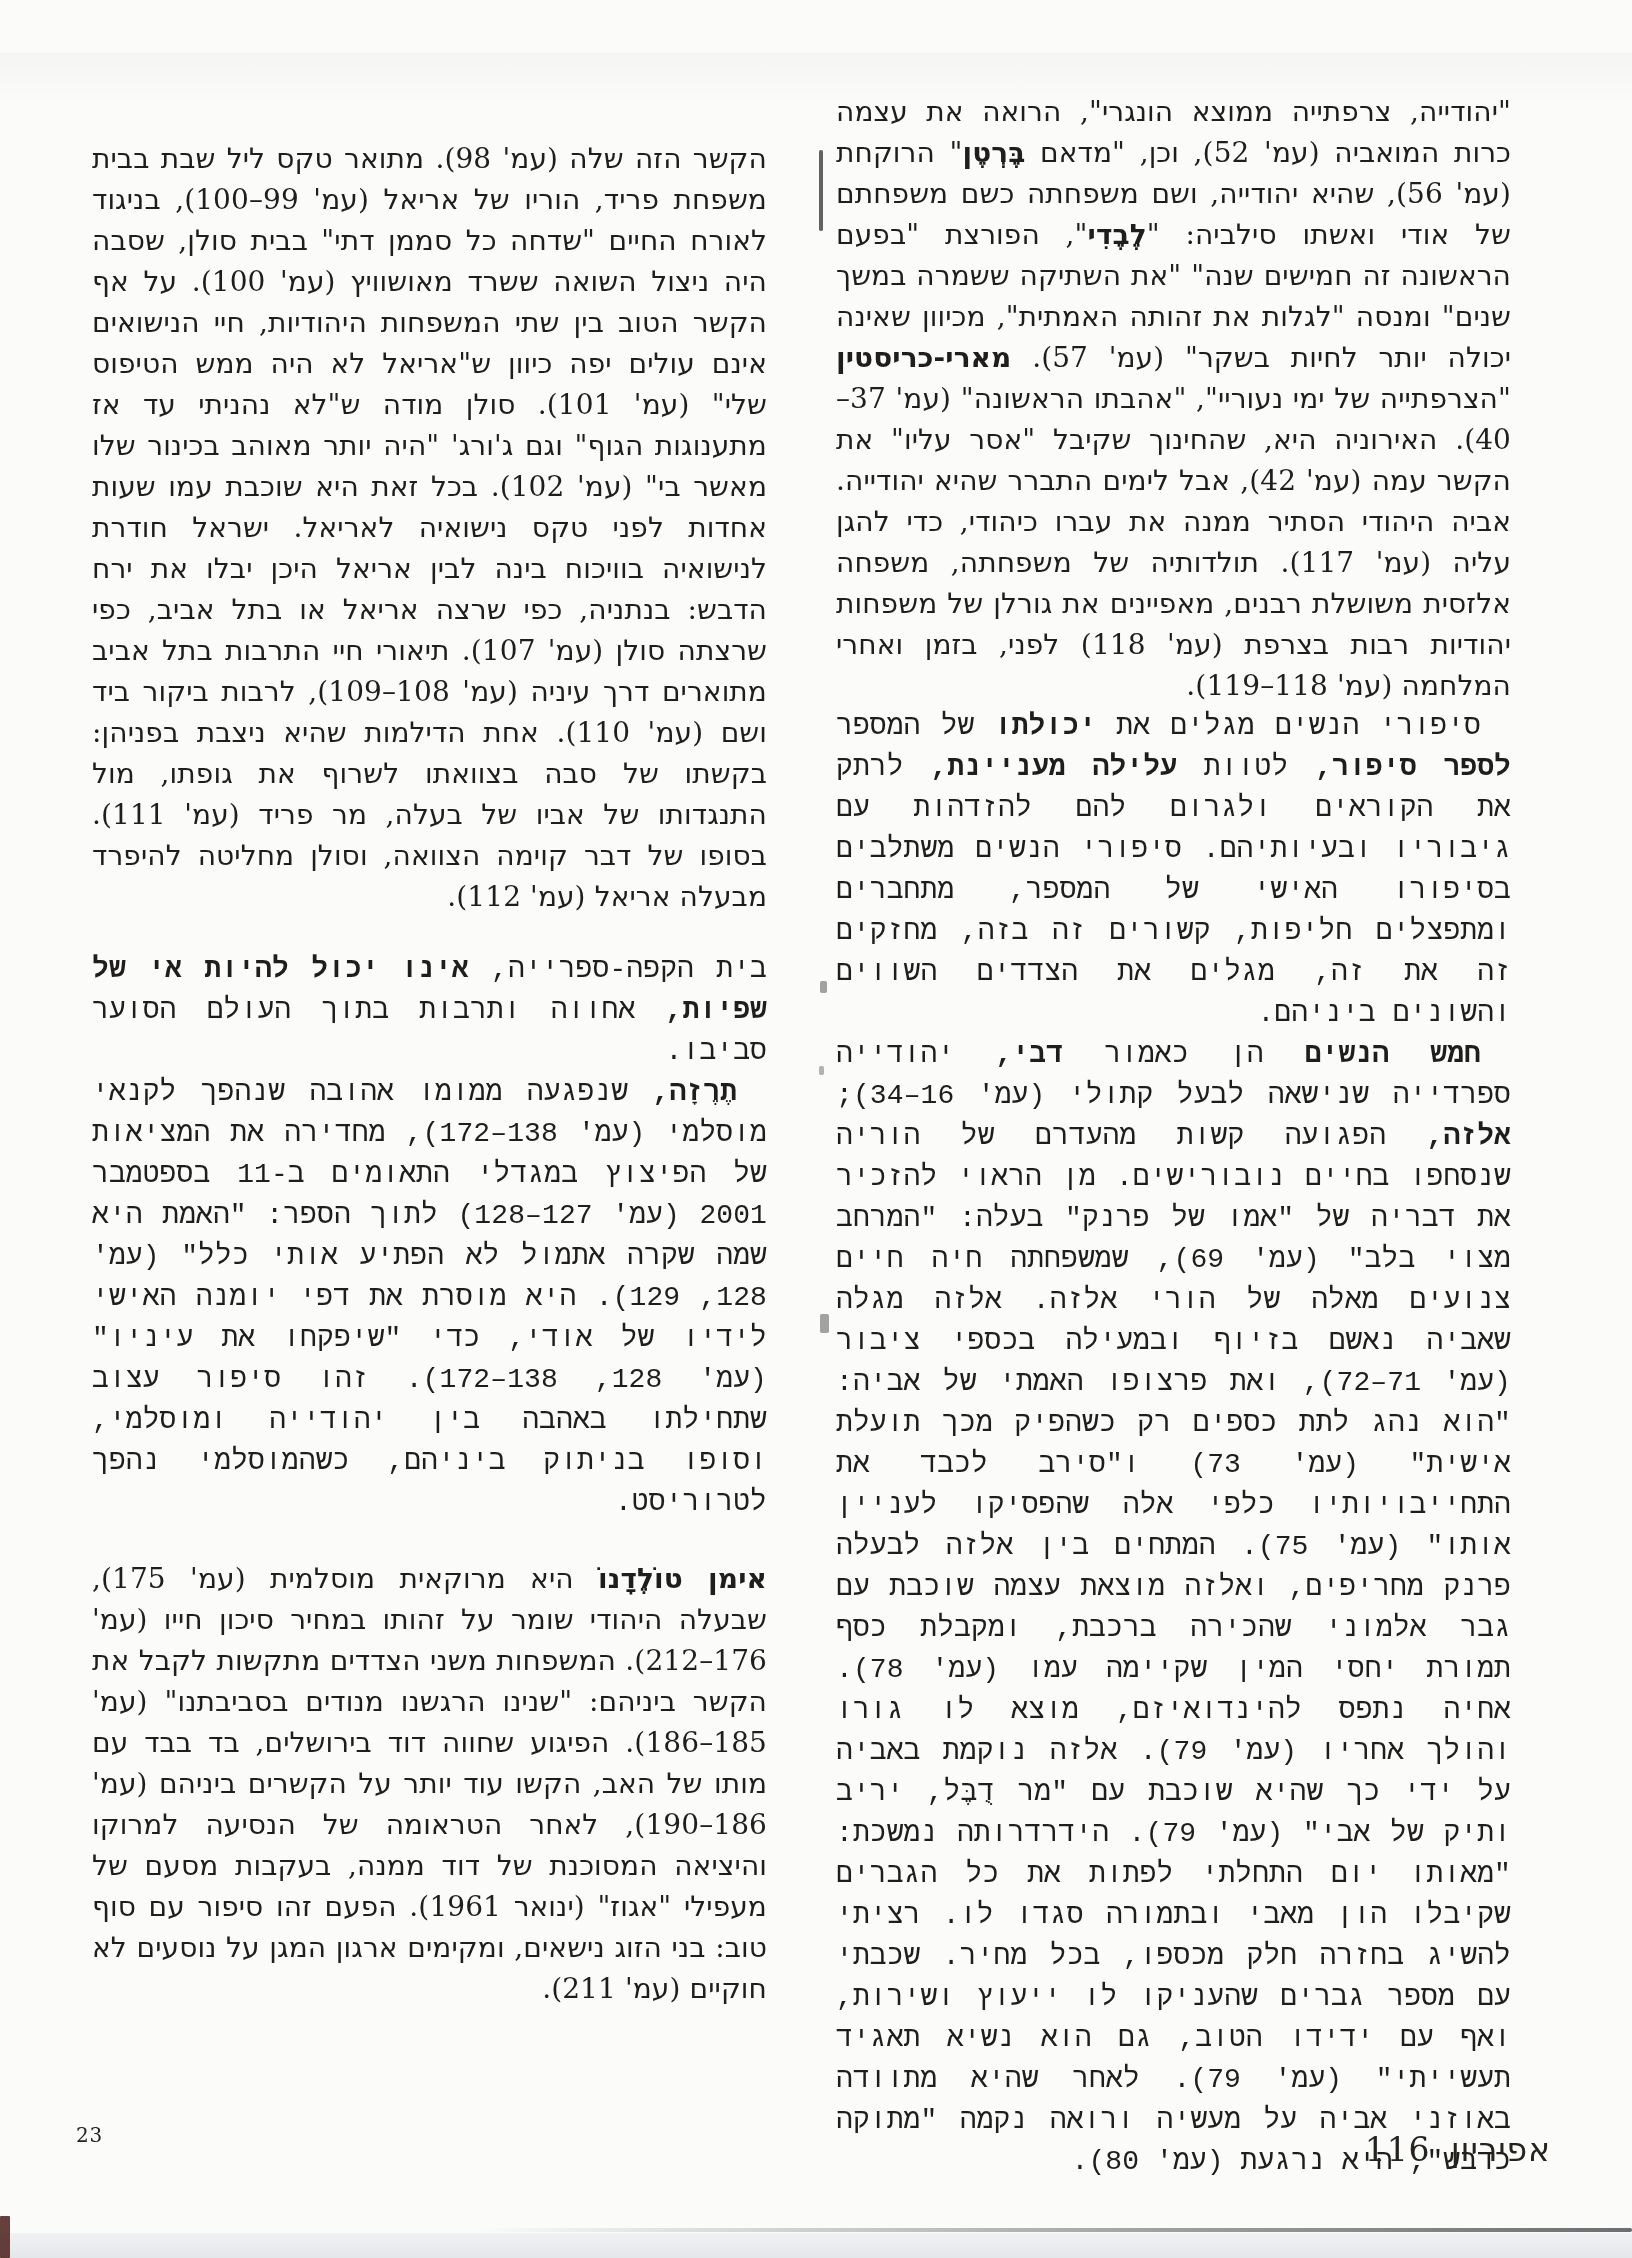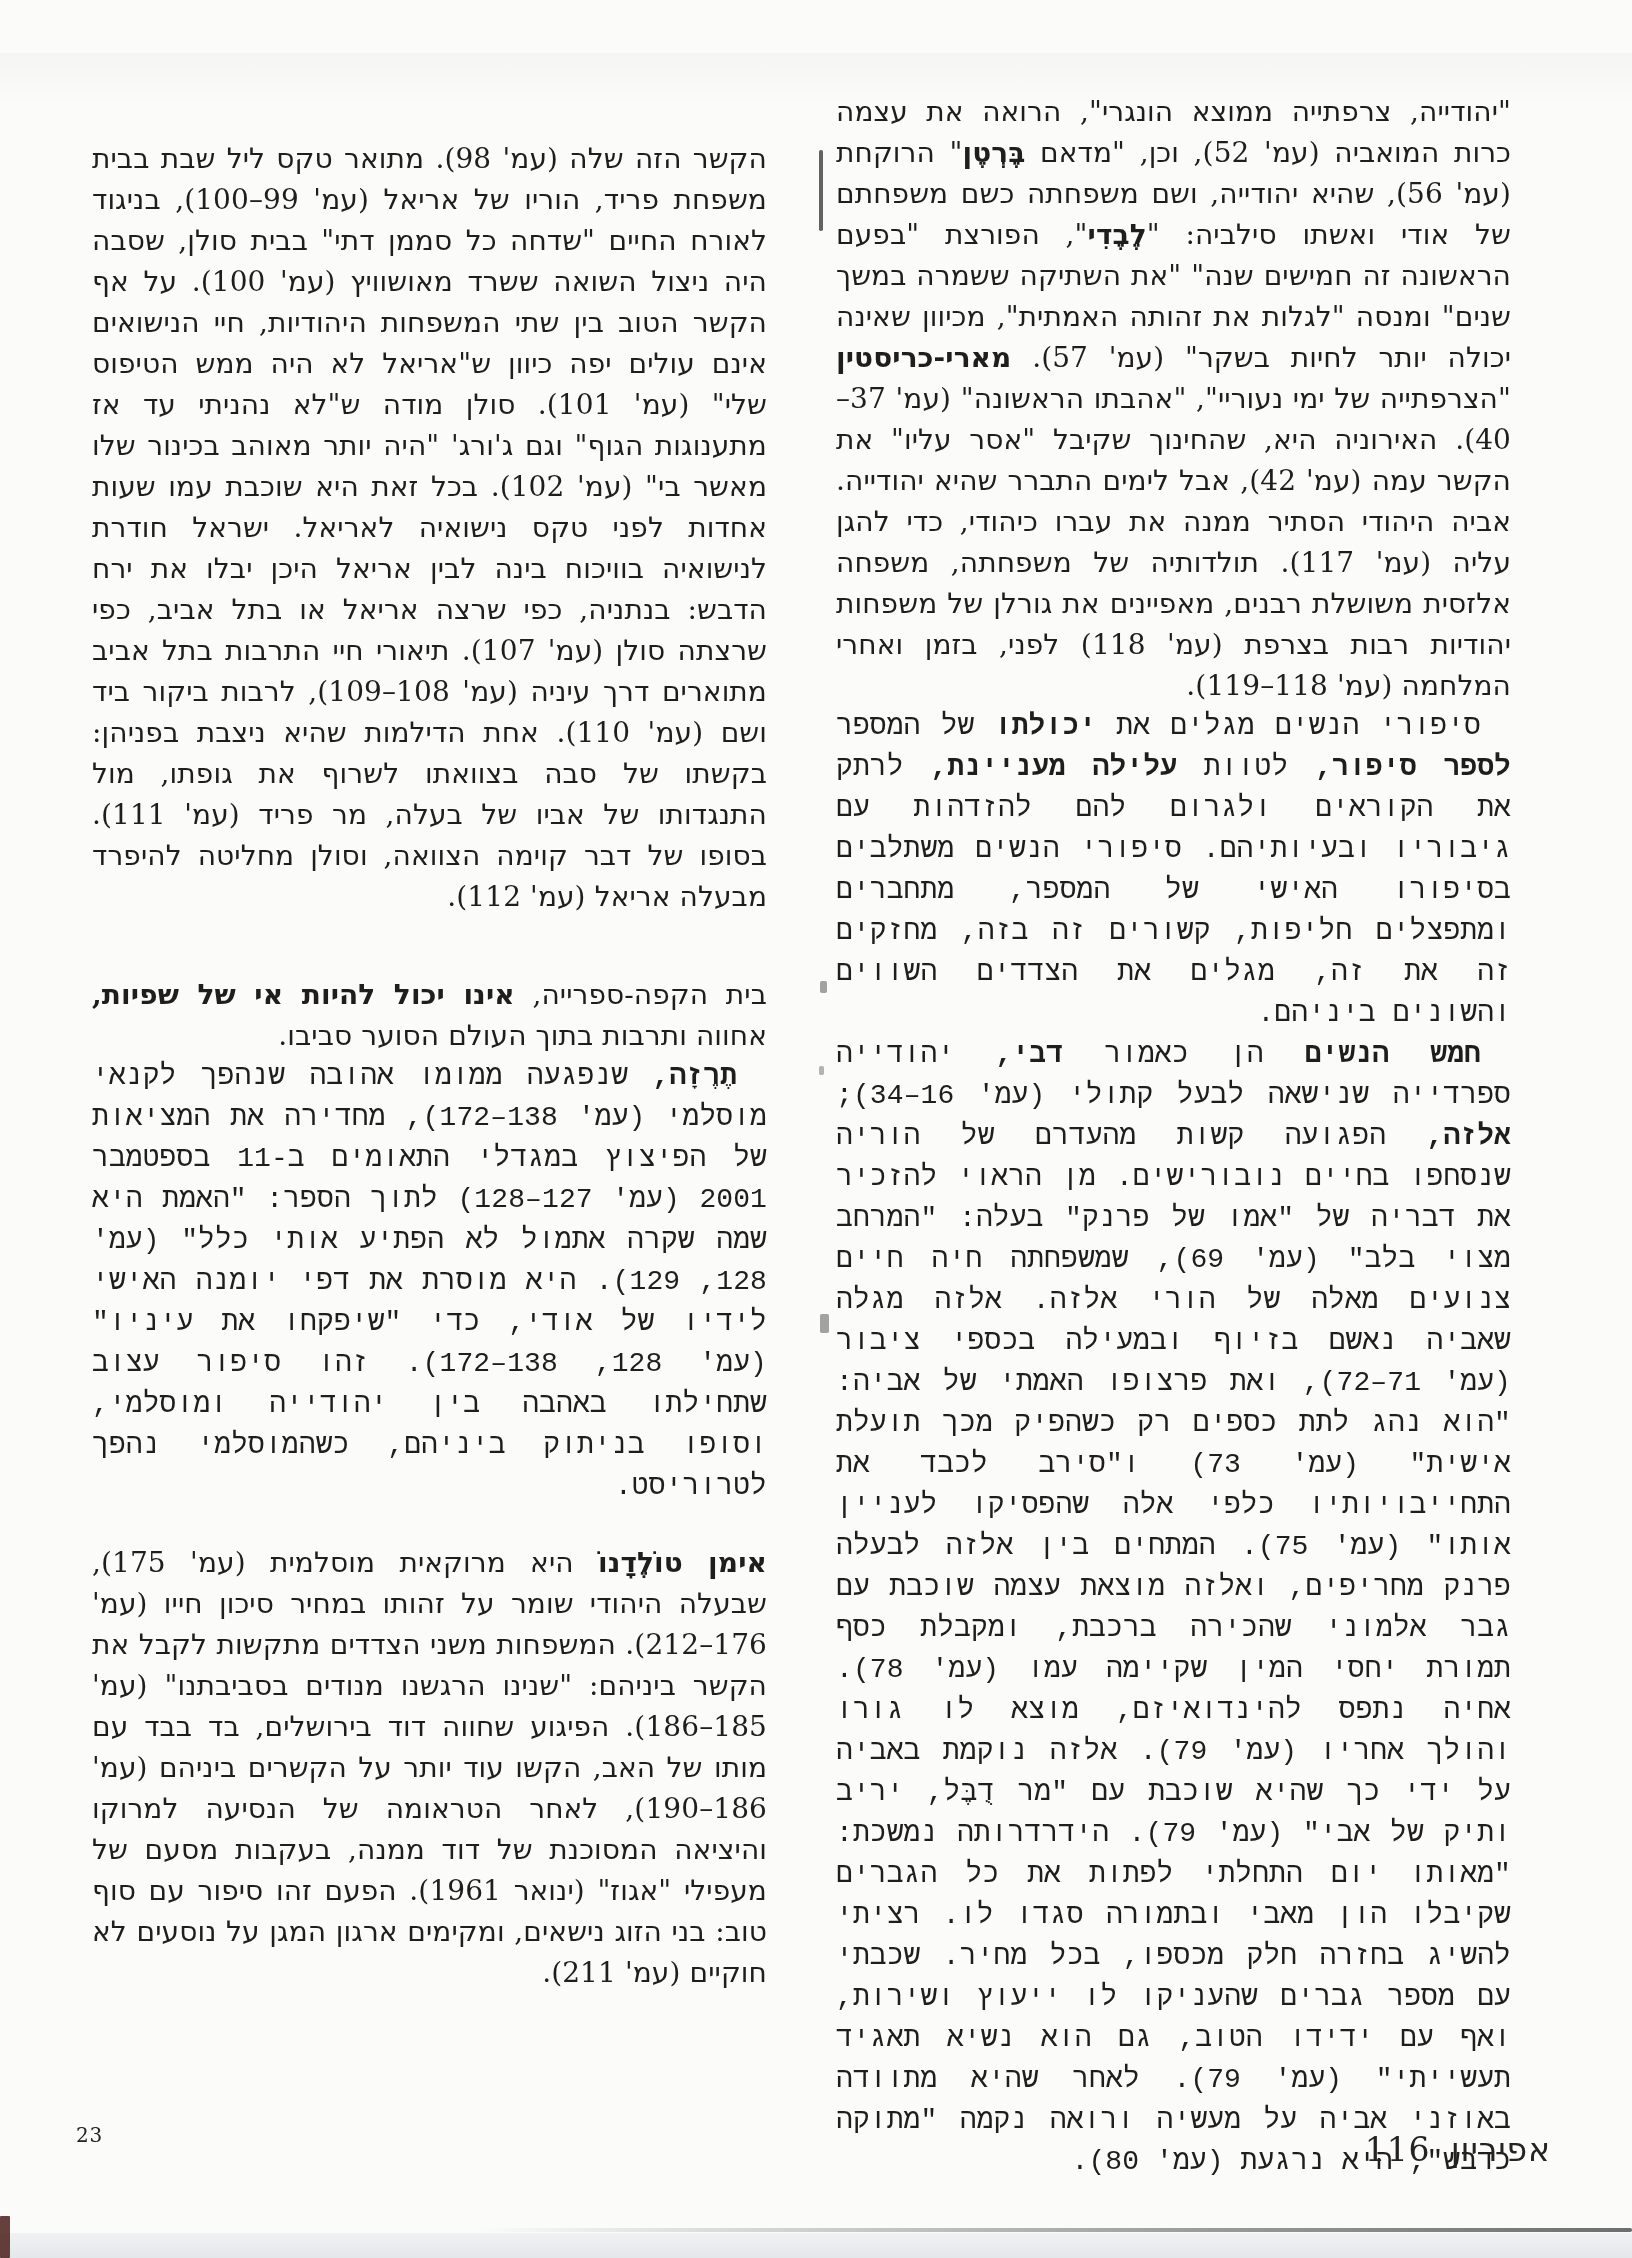--- a/index.html
+++ b/index.html
@@ -71,21 +71,21 @@
 
   <div class="top-shade"></div>
 
   <div class="col col-right">
       <p><span>"יהודייה, צרפתייה ממוצא הונגרי", הרואה את עצמה כרות המואביה (עמ' 52), וכן, "מדאם </span><span class="bold">בֶּרְטֶן</span><span>" הרוקחת (עמ' 56), שהיא יהודייה, ושם משפחתה כשם משפחתם של אודי ואשתו סילביה: "</span><span class="bold">לֶבֶדִי</span><span>", הפורצת "בפעם הראשונה זה חמישים שנה" "את השתיקה ששמרה במשך שנים" ומנסה "לגלות את זהותה האמתית", מכיוון שאינה יכולה יותר לחיות בשקר" (עמ' 57). </span><span class="bold">מארי-כריסטין</span><span> "הצרפתייה של ימי נעוריי", "אהבתו הראשונה" (עמ' 37–40). האירוניה היא, שהחינוך שקיבל "אסר עליו" את הקשר עמה (עמ' 42), אבל לימים התברר שהיא יהודייה. אביה היהודי הסתיר ממנה את עברו כיהודי, כדי להגן עליה (עמ' 117). תולדותיה של משפחתה, משפחה אלזסית משושלת רבנים, מאפיינים את גורלן של משפחות יהודיות רבות בצרפת (עמ' 118) לפני, בזמן ואחרי המלחמה (עמ' 118–119).</span></p>
       <p class="indent"><span>סיפורי הנשים מגלים את </span><span class="bold">יכולתו</span><span> של המספר </span><span class="bold">לספר סיפור,</span><span> לטוות </span><span class="bold">עלילה מעניינת,</span><span> לרתק את הקוראים ולגרום להם להזדהות עם גיבוריו ובעיותיהם. סיפורי הנשים משתלבים בסיפורו האישי של המספר, מתחברים ומתפצלים חליפות, קשורים זה בזה, מחזקים זה את זה, מגלים את הצדדים השווים והשונים ביניהם.</span></p>
       <p class="indent"><span class="bold">חמש הנשים</span><span> הן כאמור </span><span class="bold">דבי,</span><span> יהודייה ספרדייה שנישאה לבעל קתולי (עמ' 16–34); </span><span class="bold">אלזה,</span><span> הפגועה קשות מהעדרם של הוריה שנסחפו בחיים נובורישים. מן הראוי להזכיר את דבריה של "אמו של פרנק" בעלה: "המרחב מצוי בלב" (עמ' 69), שמשפחתה חיה חיים צנועים מאלה של הורי אלזה. אלזה מגלה שאביה נאשם בזיוף ובמעילה בכספי ציבור (עמ' 71–72), ואת פרצופו האמתי של אביה: "הוא נהג לתת כספים רק כשהפיק מכך תועלת אישית" (עמ' 73) ו"סירב לכבד את התחייבויותיו כלפי אלה שהפסיקו לעניין אותו" (עמ' 75). המתחים בין אלזה לבעלה פרנק מחריפים, ואלזה מוצאת עצמה שוכבת עם גבר אלמוני שהכירה ברכבת, ומקבלת כסף תמורת יחסי המין שקיימה עמו (עמ' 78). אחיה נתפס להינדואיזם, מוצא לו גורו והולך אחריו (עמ' 79). אלזה נוקמת באביה על ידי כך שהיא שוכבת עם "מר דֻבֶּל, יריב ותיק של אבי" (עמ' 79). הידרדרותה נמשכת: "מאותו יום התחלתי לפתות את כל הגברים שקיבלו הון מאבי ובתמורה סגדו לו. רציתי להשיג בחזרה חלק מכספו, בכל מחיר. שכבתי עם מספר גברים שהעניקו לו ייעוץ ושירות, ואף עם ידידו הטוב, גם הוא נשיא תאגיד תעשייתי" (עמ' 79). לאחר שהיא מתוודה באוזני אביה על מעשיה ורואה נקמה "מתוקה כדבש", היא נרגעת (עמ' 80).</span></p>
     </div>
   <div class="col col-left">
       <p><span>הקשר הזה שלה (עמ' 98). מתואר טקס ליל שבת בבית משפחת פריד, הוריו של אריאל (עמ' 99–100), בניגוד לאורח החיים "שדחה כל סממן דתי" בבית סולן, שסבה היה ניצול השואה ששרד מאושוויץ (עמ' 100). על אף הקשר הטוב בין שתי המשפחות היהודיות, חיי הנישואים אינם עולים יפה כיוון ש"אריאל לא היה ממש הטיפוס שלי" (עמ' 101). סולן מודה ש"לא נהניתי עד אז מתענוגות הגוף" וגם ג'ורג' "היה יותר מאוהב בכינור שלו מאשר בי" (עמ' 102). בכל זאת היא שוכבת עמו שעות אחדות לפני טקס נישואיה לאריאל. ישראל חודרת לנישואיה בוויכוח בינה לבין אריאל היכן יבלו את ירח הדבש: בנתניה, כפי שרצה אריאל או בתל אביב, כפי שרצתה סולן (עמ' 107). תיאורי חיי התרבות בתל אביב מתוארים דרך עיניה (עמ' 108–109), לרבות ביקור ביד ושם (עמ' 110). אחת הדילמות שהיא ניצבת בפניהן: בקשתו של סבה בצוואתו לשרוף את גופתו, מול התנגדותו של אביו של בעלה, מר פריד (עמ' 111). בסופו של דבר קוימה הצוואה, וסולן מחליטה להיפרד מבעלה אריאל (עמ' 112).</span></p>
-      <p style="margin-top: 57px;"><span>בית הקפה-ספרייה, </span><span class="bold">אינו יכול להיות אי של שפיות,</span><span> אחווה ותרבות בתוך העולם הסוער סביבו.</span></p>
+      <p style="margin-top: 32px; font-family: Liberation Mono, monospace;"><span>בית הקפה-ספרייה, </span><span class="bold">אינו יכול להיות אי של שפיות,</span><span> אחווה ותרבות בתוך העולם הסוער סביבו.</span></p>
       <p class="indent"><span class="bold">תֶרֶזָה,</span><span> שנפגעה ממומו אהובה שנהפך לקנאי מוסלמי (עמ' 138–172), מחדירה את המציאות של הפיצוץ במגדלי התאומים ב-11 בספטמבר 2001 (עמ' 127–128) לתוך הספר: "האמת היא שמה שקרה אתמול לא הפתיע אותי כלל" (עמ' 128, 129). היא מוסרת את דפי יומנה האישי לידיו של אודי, כדי "שיפקחו את עיניו" (עמ' 128, 138–172). זהו סיפור עצוב שתחילתו באהבה בין יהודייה ומוסלמי, וסופו בניתוק ביניהם, כשהמוסלמי נהפך לטרוריסט.</span></p>
       <p style="margin-top: 35px;"><span class="bold">אימן טוֹלֶדָנוֹ</span><span> היא מרוקאית מוסלמית (עמ' 175), שבעלה היהודי שומר על זהותו במחיר סיכון חייו (עמ' 176–212). המשפחות משני הצדדים מתקשות לקבל את הקשר ביניהם: "שנינו הרגשנו מנודים בסביבתנו" (עמ' 185–186). הפיגוע שחווה דוד בירושלים, בד בבד עם מותו של האב, הקשו עוד יותר על הקשרים ביניהם (עמ' 186–190), לאחר הטראומה של הנסיעה למרוקו והיציאה המסוכנת של דוד ממנה, בעקבות מסעם של מעפילי "אגוז" (ינואר 1961). הפעם זהו סיפור עם סוף טוב: בני הזוג נישאים, ומקימים ארגון המגן על נוסעים לא חוקיים (עמ' 211).</span></p>
     </div>
 
   <div class="gutter-artifact-1"></div>
   <div class="gutter-artifact-2"></div>
   <div class="gutter-artifact-3"></div>
   <div class="gutter-artifact-4"></div>
 
   <div class="footer-pagenum">23</div>

